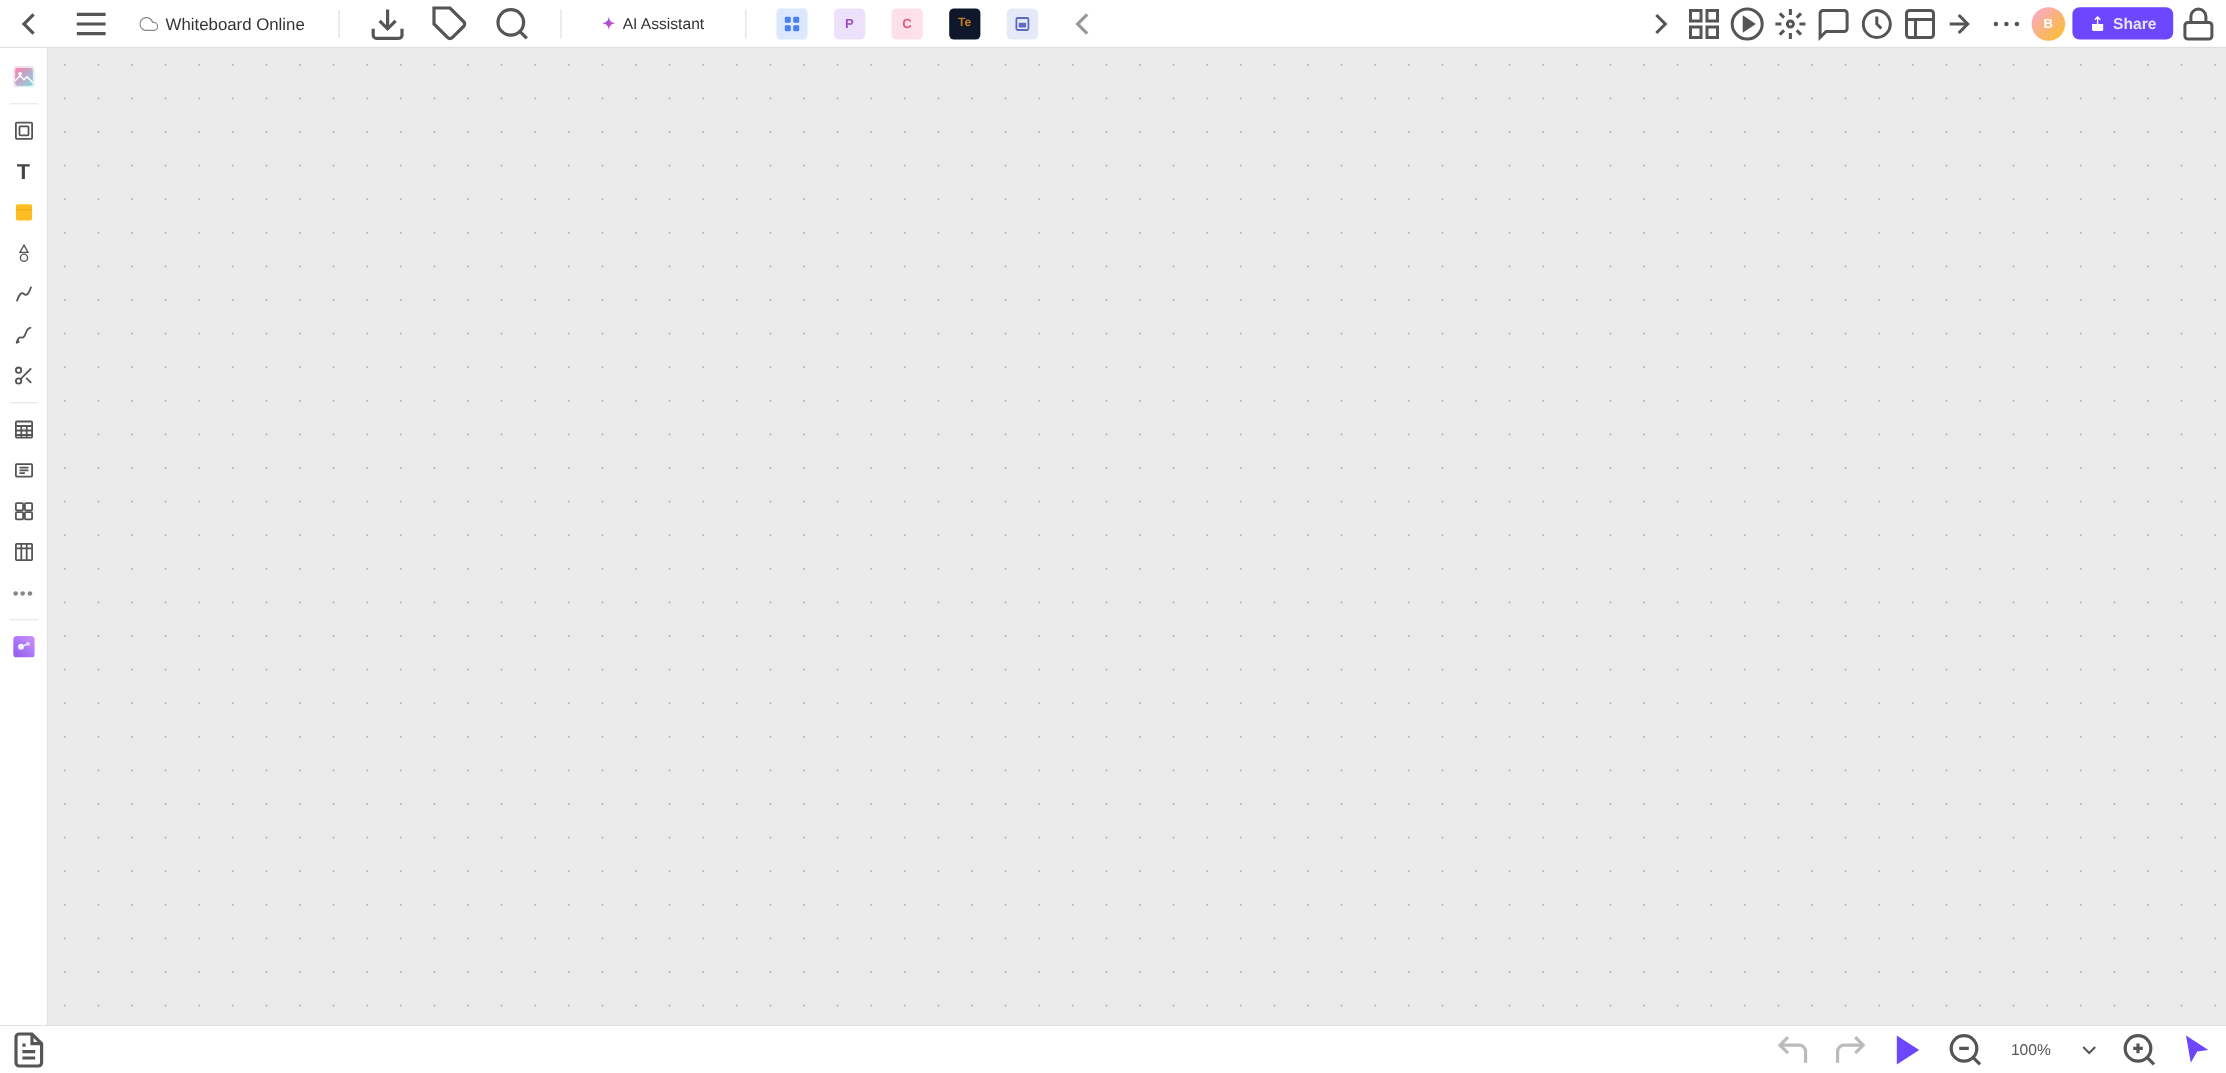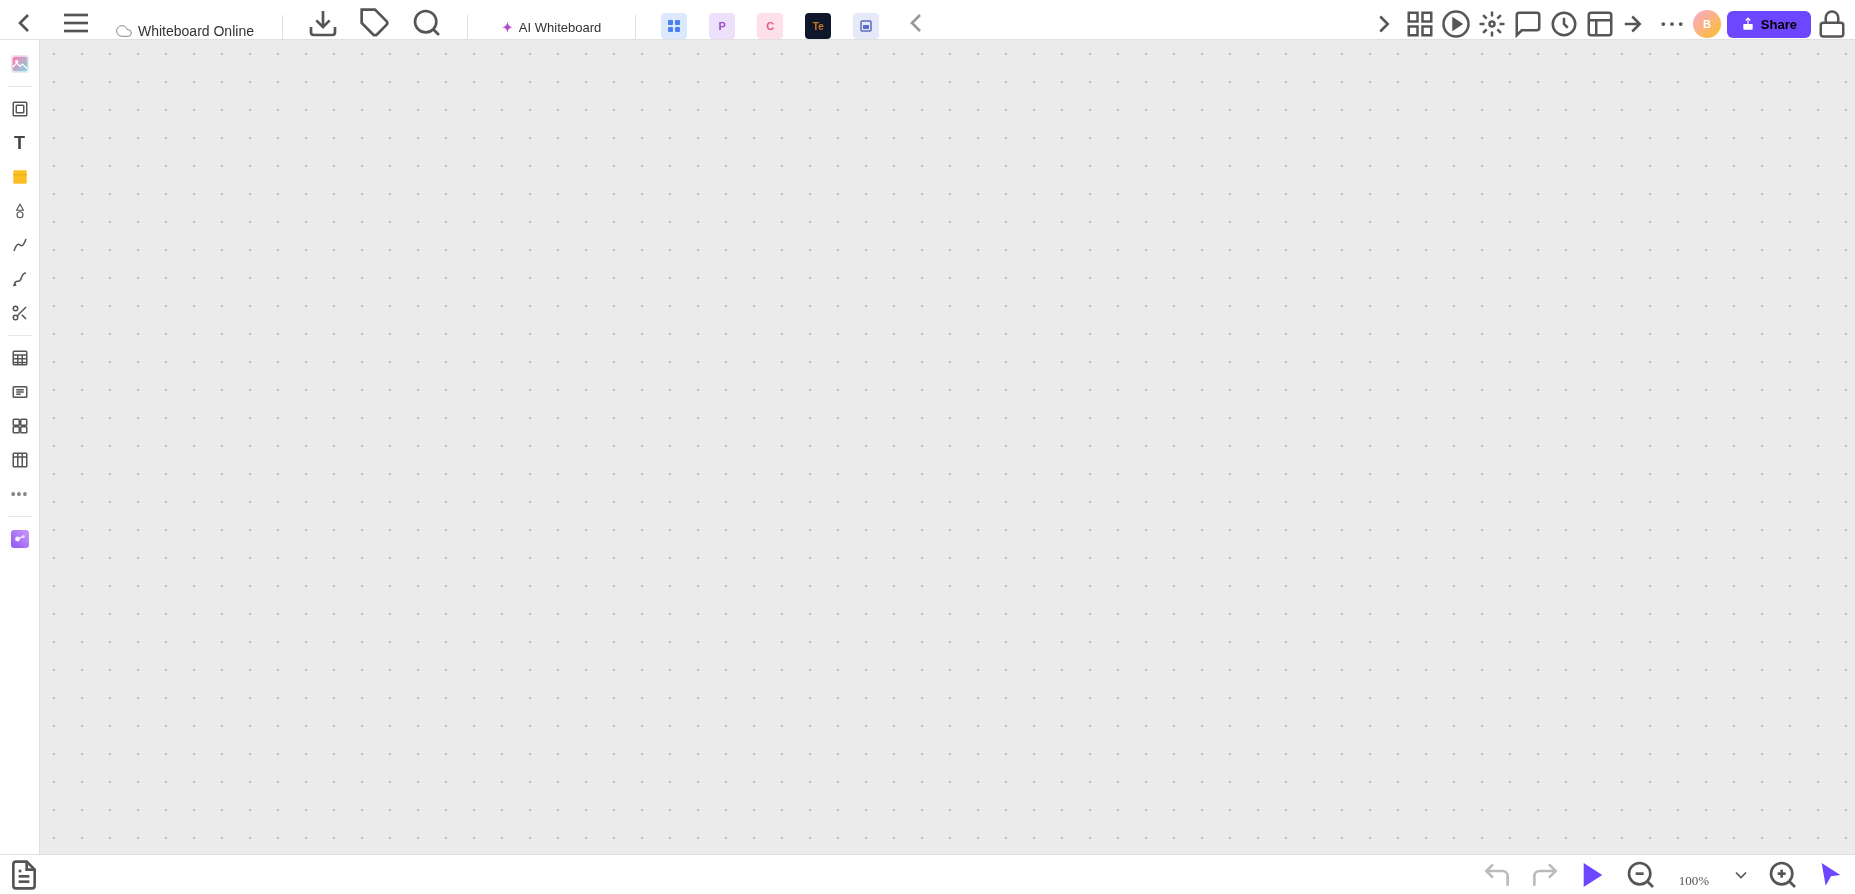--- a/index.html
+++ b/index.html
@@ -2,21 +2,21 @@
 <html><head>
   <meta charset="utf-8">
   <style>
     * { box-sizing: border-box; margin: 0; padding: 0; }
     body { font-family: -apple-system, BlinkMacSystemFont, 'Segoe UI', sans-serif; background: #f0f0f0; overflow: hidden; width: 1855px; height: 894px; }
 
     
     #topbar {
       position: fixed; top: 0; left: 0; right: 0; height: 40px;
       background: #ffffff; border-bottom: 1px solid #e0e0e0;
-      display: flex; align-items: flex-end; z-index: 100;
+      display: flex; align-items: center; z-index: 100;
       padding: 0 8px; gap: 20px;
     }
     .topbar-btn {
       display: flex; align-items: center; justify-content: center;
       width: 32px; height: 32px; border-radius: 6px;
       border: none; background: transparent; cursor: pointer;
       color: #555; font-size: 14px;
     }
     .topbar-title {
       display: flex; align-items: center; gap: 6px;
@@ -37,21 +37,21 @@
       font-size: 11px; font-weight: 700; cursor: pointer; margin: 0 1px;
     }
 
     .topbar-right {
       margin-left: auto; display: flex; align-items: center; gap: 6px;
     }
     .share-btn {
       display: flex; align-items: center; gap: 6px;
       padding: 6px 14px; border-radius: 6px;
       border: none; background: #6c47ff; cursor: pointer;
-      font-size: 13px; font-weight: 600; color: #000000;
+      font-size: 13px; font-weight: 600; color: #e5e5e5;
     }
     .avatar {
       width: 28px; height: 28px; border-radius: 50%;
       background: linear-gradient(135deg, #f7a, #fab);
       display: flex; align-items: center; justify-content: center;
       font-size: 11px; font-weight: 600; color: #fff;
     }
 
     
     #sidebar {
@@ -80,21 +80,21 @@
     }
 
     
     #bottombar {
       position: fixed; bottom: 0; left: 0; right: 0; height: 40px;
       background: #ffffff; border-top: 1px solid #e0e0e0;
       display: flex; align-items: center; z-index: 100;
       padding: 0 8px;
     }
     .bottom-left { display: flex; align-items: center; gap: 4px; }
-    .bottom-right { margin-left: auto; display: flex; align-items: flex-end; gap: 16px; font-family: Liberation Serif, serif; }
+    .bottom-right { margin-left: auto; display: flex; align-items: center; gap: 16px; }
     .zoom-display {
       font-size: 13px; color: #555; padding: 2px 6px;
       border-radius: 4px; cursor: pointer;
     }
 
     
     .topbar-right-icon {
       width: 30px; height: 30px; display: flex; align-items: center;
       justify-content: center; border-radius: 6px; cursor: pointer;
       color: #555; font-size: 15px; border: none; background: transparent;
@@ -146,21 +146,21 @@
     <svg viewBox="0 0 24 24" fill="none" stroke="currentColor" stroke-width="2">
         <circle cx="11" cy="11" r="8"></circle>
         <line x1="21" y1="21" x2="16.65" y2="16.65"></line>
       </svg>
   </button>
 
   <div class="topbar-divider"></div>
 
   <button class="ai-assistant-btn">
     <span style="background: linear-gradient(135deg,#6c47ff,#ff4fa3); -webkit-background-clip:text; -webkit-text-fill-color:transparent; font-weight:700; font-size:13px;">✦</span>
-    <span>AI Whiteboard</span>
+    <span>AI Assistant</span>
   </button>
 
   <div class="topbar-divider"></div>
 
   <div class="template-icon" style="background:#dce8fd; color:#4a80f0; font-size:10px; font-weight:700;">
     <svg width="14" height="14" viewBox="0 0 14 14" fill="none">
         <rect x="1" y="1" width="5" height="5" rx="1" fill="#4a80f0"></rect>
         <rect x="8" y="1" width="5" height="5" rx="1" fill="#4a80f0"></rect>
         <rect x="1" y="8" width="5" height="5" rx="1" fill="#4a80f0"></rect>
         <rect x="8" y="8" width="5" height="5" rx="1" fill="#4a80f0"></rect>

